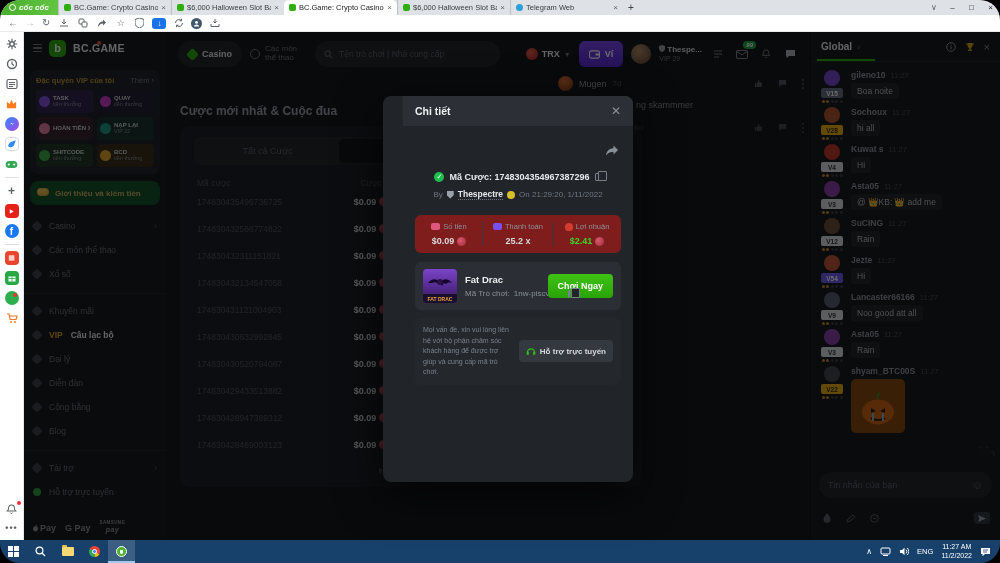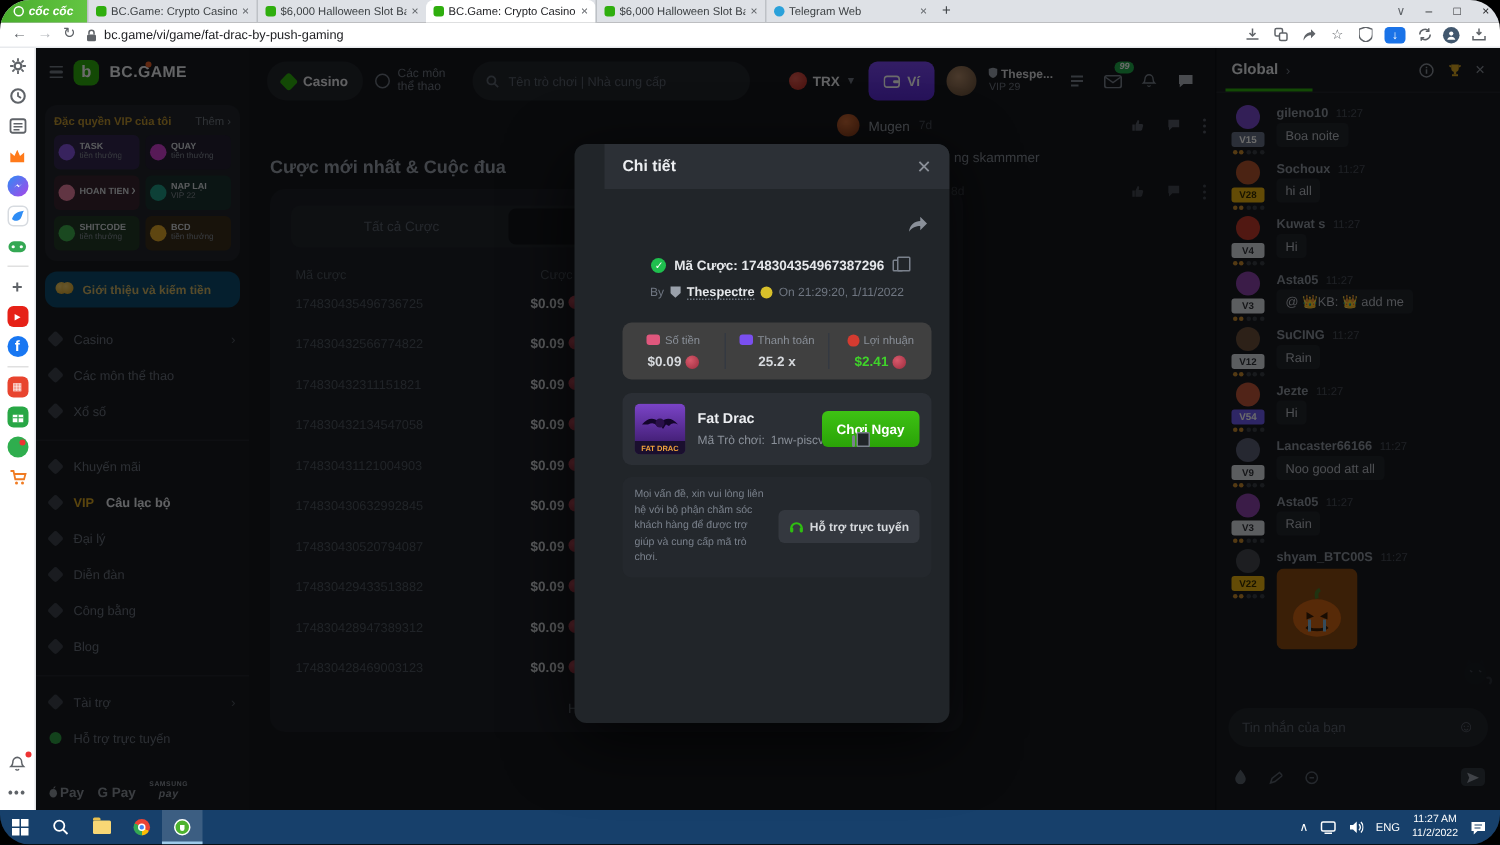--- a/index.html
+++ b/index.html
@@ -54,21 +54,21 @@
   .logo-text::after{content:"";position:absolute;top:-1px;left:24px;width:4px;height:4px;background:#e8602a;border-radius:50%;}
   .vip-panel{margin:6px 6px 0;background:#22252b;border-radius:8px;padding:6px 6px 7px;}
   .vip-head{display:flex;align-items:center;font-size:7.5px;font-weight:bold;color:#bd9330;}
   .vip-more{margin-left:auto;color:#737a84;font-weight:normal;}
   .tiles{display:grid;grid-template-columns:1fr 1fr;gap:4px;margin-top:5px;}
   .tile{height:23px;border-radius:4px;display:flex;align-items:center;gap:3px;padding:0 3px;overflow:hidden;}
   .tile-art{width:11px;height:11px;border-radius:50%;flex:0 0 auto;}
   .tile-txt{display:flex;flex-direction:column;line-height:1.05;overflow:hidden;}
   .tile-title{font-size:6px;font-weight:bold;color:#d4d8dd;white-space:nowrap;}
   .tile-sub{font-size:5.5px;color:#868d97;white-space:nowrap;}
-  .referral{margin:7px 6px 0;background:#0c4a6e;border-radius:8px;height:24px;display:flex;align-items:center;gap:6px;padding:0 7px;}
+  .referral{margin:7px 6px 0;background:#14532d;border-radius:8px;height:24px;display:flex;align-items:center;gap:6px;padding:0 7px;}
   .coins i{display:inline-block;width:8px;height:8px;background:radial-gradient(circle at 35% 35%,#f3cf6a,#d09a1e);border-radius:50%;}
   .coins i+i{margin-left:-4px;}
   .referral span{font-size:8px;font-weight:bold;color:#d0b465;}
   .nav{padding:0 9px;display:flex;flex-direction:column;}
   .nav.g1{margin-top:9px;}
   .nav.g2{margin-top:7px;border-top:1px solid #22252b;padding-top:5px;}
   .nav-item{height:24px;display:flex;align-items:center;gap:8px;font-size:8.5px;color:#6a717c;}
   .nav-ico{width:8px;height:8px;background:#3e444d;transform:rotate(45deg);border-radius:2px;flex:0 0 auto;}
   .nav-item[data-state="support"] .nav-ico{background:#2f9e44;border-radius:50%;transform:none;}
   .nav-item .gold{color:#d8a520;font-weight:bold;}
@@ -172,21 +172,21 @@
   .share{position:absolute;right:14px;top:16px;}
   .vrow{margin-top:36px;display:flex;align-items:center;justify-content:center;gap:5px;}
   .vbadge{width:10px;height:10px;border-radius:50%;background:#1fbf4e;color:#fff;font-size:7px;display:flex;align-items:center;justify-content:center;}
   .vrow b{font-size:9px;color:#e6e8eb;}
   .copy{width:7px;height:8px;border:1px solid #7a818c;border-radius:1px;position:relative;}
   .copy::after{content:"";position:absolute;left:2px;top:-3px;width:7px;height:8px;border:1px solid #7a818c;border-radius:1px;background:#212529;}
   .byrow{margin-top:7px;display:flex;align-items:center;justify-content:center;gap:4px;font-size:8px;color:#6f7681;}
   .byrow .shield{width:7px;height:8px;background:#9aa1ab;clip-path:polygon(0 0,100% 0,100% 60%,50% 100%,0 60%);}
   .byrow b{color:#e6e8eb;border-bottom:1px dotted #6f7681;font-size:8.5px;}
   .frogdot{width:8px;height:8px;border-radius:50%;background:#d8c02a;}
-  .stats{margin-top:15px;background:#404040;border-radius:6px;display:flex;padding:7px 0;}
+  .stats{margin-top:15px;background:#7f1d1d;border-radius:6px;display:flex;padding:7px 0;}
   .stat{flex:1;display:flex;flex-direction:column;align-items:center;gap:5px;}
   .stat+.stat{border-left:1px solid #343941;}
   .stat-l{display:flex;align-items:center;gap:3px;font-size:7.5px;color:#8a9099;}
   .si{width:9px;height:7px;border-radius:2px;}
   .si.money{background:#e0577d;}
   .si.card{background:#7a4ff0;}
   .si.bag{width:8px;height:8px;border-radius:50% 50% 45% 45%;background:#d43b30;}
   .stat-v{display:flex;align-items:center;gap:3px;font-size:9px;font-weight:bold;color:#d6d9dd;}
   .stat-v.green{color:#3fd32a;}
   .gamecard{margin-top:9px;background:#2b2f35;border-radius:6px;display:flex;align-items:center;gap:8px;padding:7px 8px;}
@@ -264,27 +264,20 @@
       <span class="wbtn">–</span>
       <span class="wbtn">□</span>
       <span class="wbtn close">×</span>
     </div>
   </div>
 
   <div class="addrbar">
     <span class="nav-glyph">←</span>
     <span class="nav-glyph dim">→</span>
     <span class="nav-glyph">↻</span>
-    <div class="urlbox">
-      <svg width="8" height="9" viewBox="0 0 8 9">
-          <rect x="1" y="4" width="6" height="4.5" rx="1" fill="#5f6368"></rect>
-          <path d="M2.3 4V2.8a1.7 1.7 0 013.4 0V4" fill="none" stroke="#5f6368" stroke-width="1"></path>
-        </svg>
-      <span>bc.game/vi/game/fat-drac-by-push-gaming</span>
-    </div>
     <div class="aicons">
       <span class="aicon">
           <svg width="10" height="10" viewBox="0 0 10 10">
             <path d="M5 1v5M3 4l2 2 2-2" stroke="#5f6368" fill="none"></path>
             <path d="M1 8h8" stroke="#5f6368"></path>
           </svg>
         </span>
       <span class="aicon">
           <svg width="10" height="10" viewBox="0 0 10 10">
             <rect x="1" y="1" width="5" height="5" rx="1" fill="none" stroke="#5f6368"></rect>

